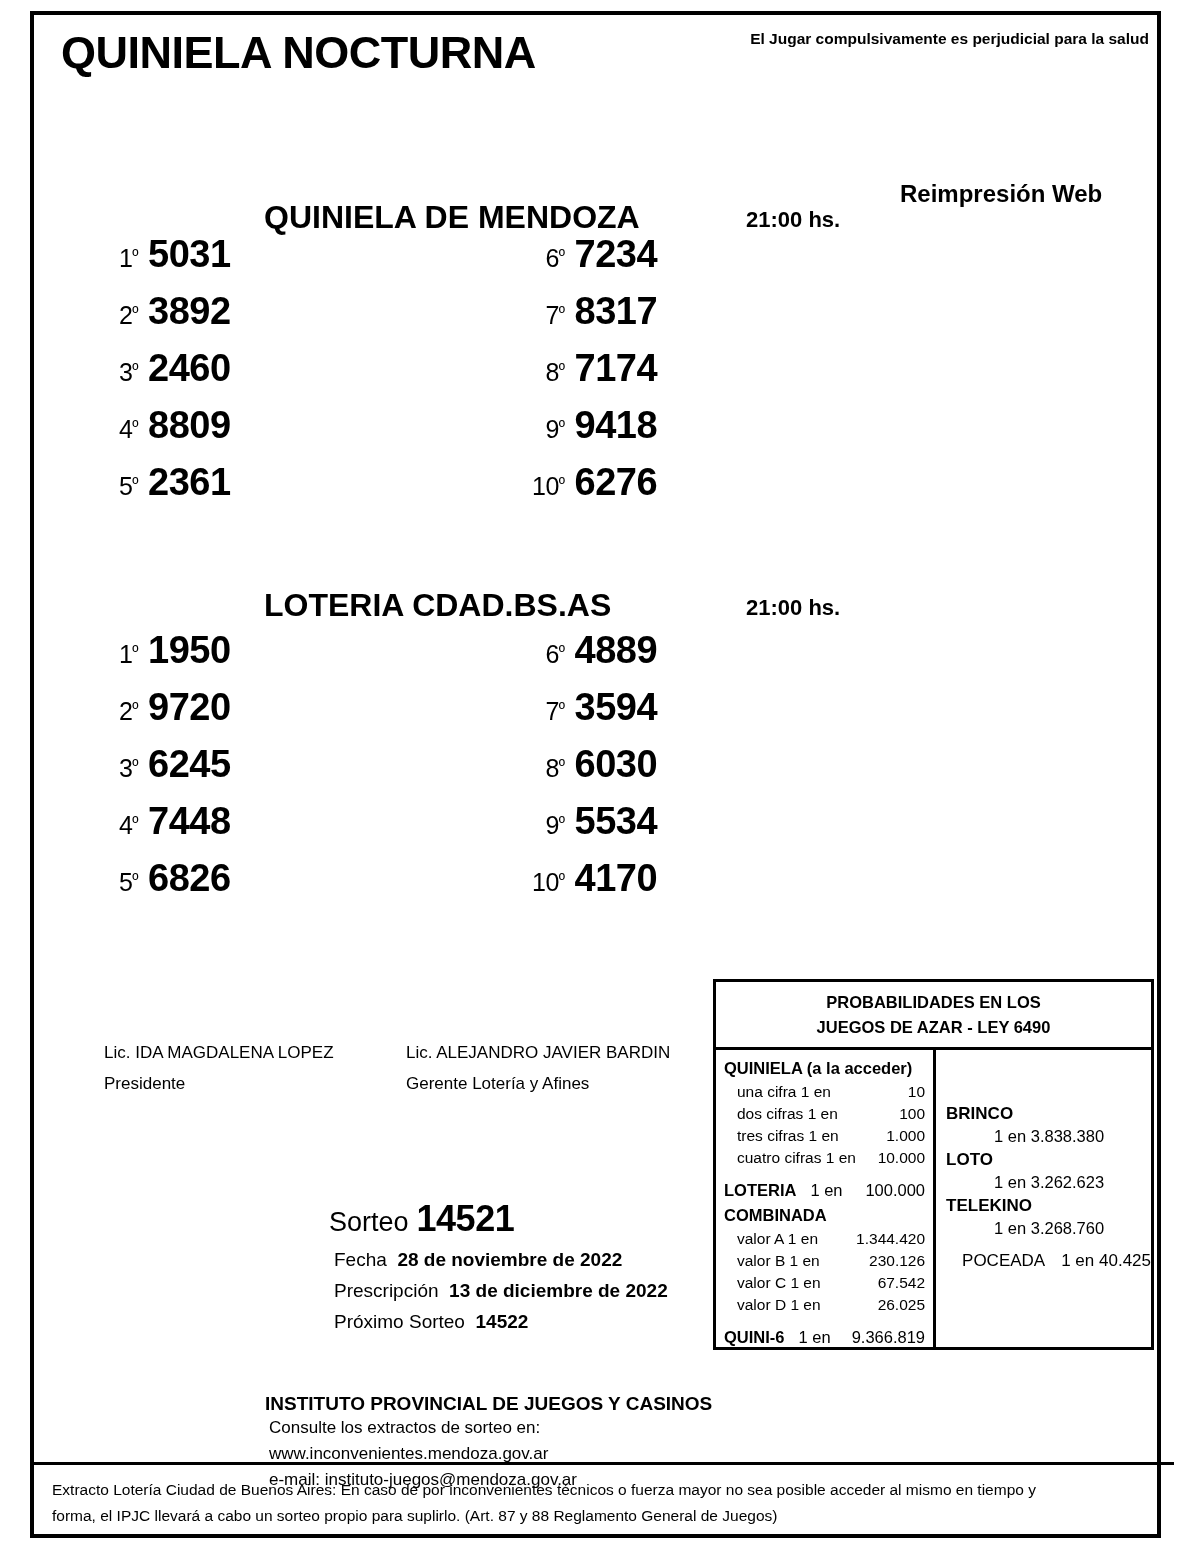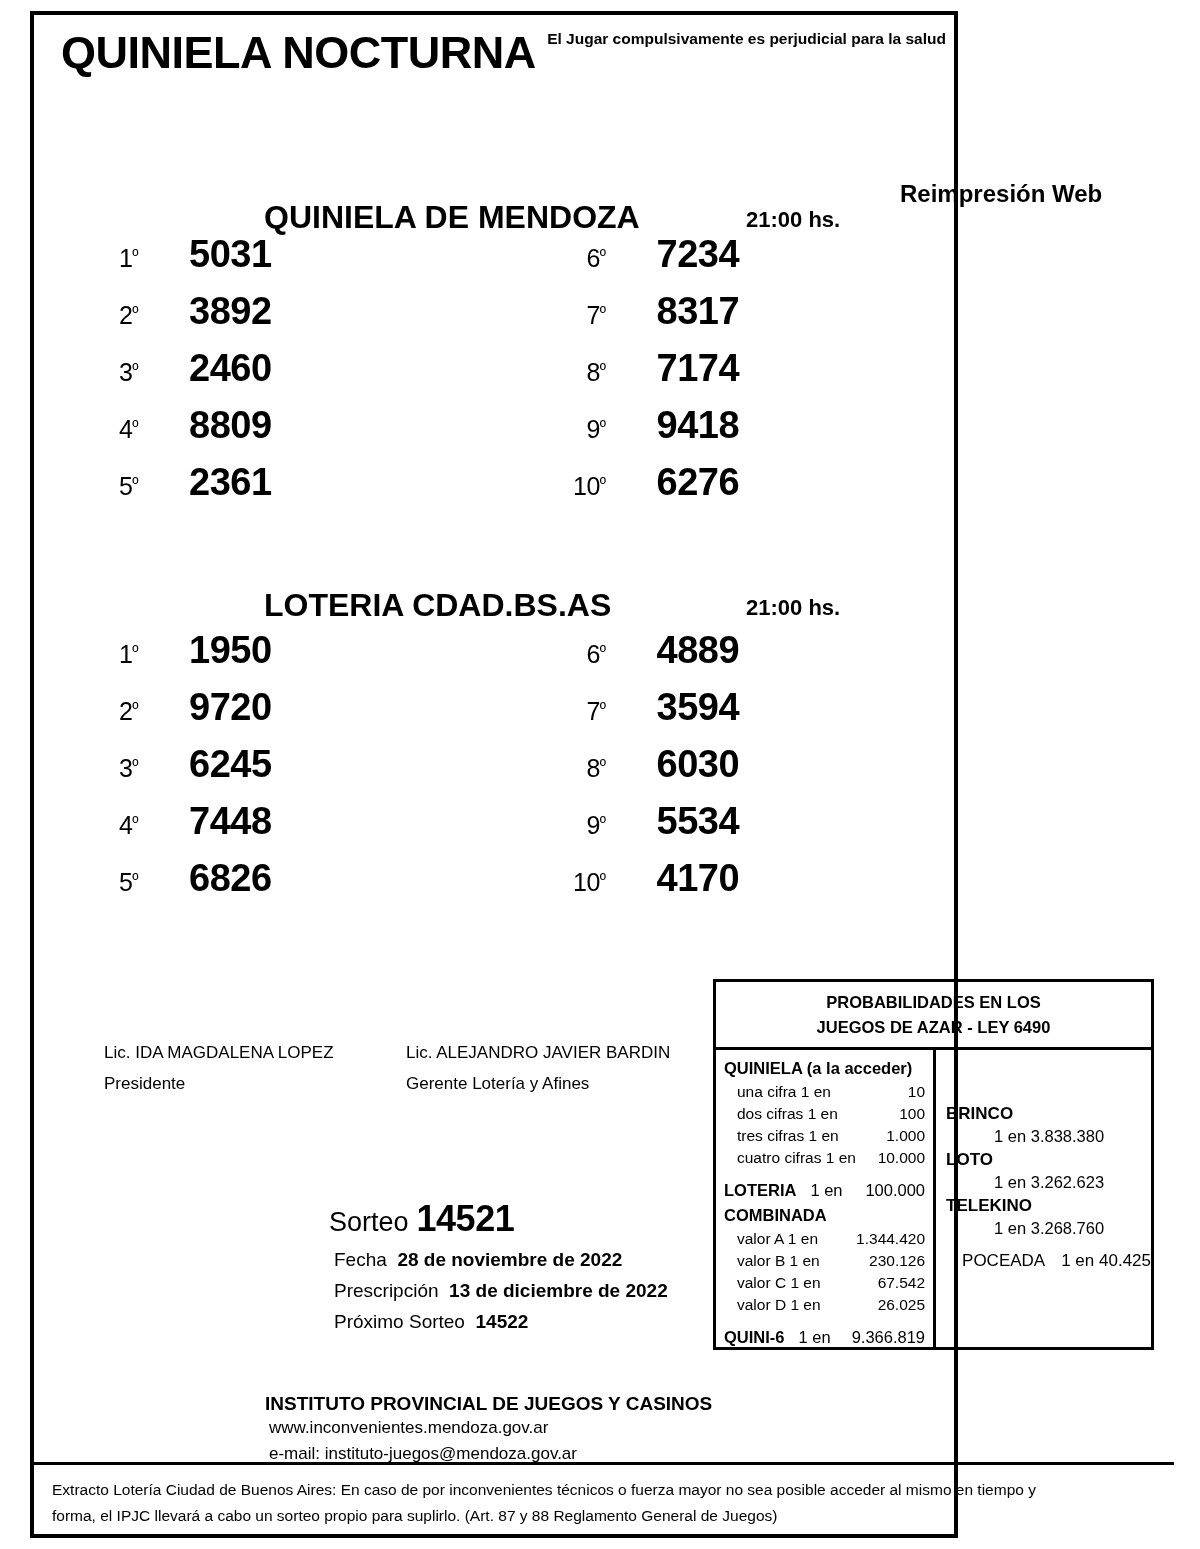--- a/index.html
+++ b/index.html
@@ -12,21 +12,21 @@
   }
   #page {
     position: relative;
     width: 1200px; height: 1549px;
     background: #ffffff;
   }
   
   #frame {
     position: absolute;
     left: 30px; top: 11px;
-    width: 928px; height: 1527px;
+    width: 1131px; height: 1527px;
     border: 4px solid #000;
     background: #fff;
   }
 
   
   #doc-title {
     position: absolute; left: 27px; top: 12px;
     font-size: 45px; font-weight: bold; letter-spacing: -0.5px;
     white-space: nowrap;
   }
@@ -56,21 +56,20 @@
     position: absolute; left: 0; top: 58px;
     width: 1140px;
     display: grid;
     grid-template-columns: repeat(4, 1fr);
     grid-auto-flow: column;
     grid-template-rows: repeat(5, 57px);
   }
   .cell {
     display: flex; align-items: baseline; justify-content: space-between;
     white-space: nowrap;
-    gap: 41px;
   }
   .cell .pos {
     font-size: 25px; font-weight: normal;
     text-align: right; width: 62px; flex: 0 0 62px;
     letter-spacing: -0.5px;
   }
   .cell .pos .ord { font-size: 17px; vertical-align: 5px; }
   .cell .num {
     font-size: 38px; font-weight: bold; letter-spacing: -0.5px;
     margin-left: 10px;
@@ -385,20 +384,21 @@
           <div class="gap"></div>
           <div class="r-inline">
             <span>POCEADA</span><span>1 en 40.425</span>
           </div>
         </div>
       </div>
     </div>
 
     <div id="institute">
       <div id="inst-title">INSTITUTO PROVINCIAL DE JUEGOS Y CASINOS</div>
+      <div class="inst-row">Consulte los extractos de sorteo en:</div>
       <div class="inst-row">www.inconvenientes.mendoza.gov.ar</div>
       <div class="inst-row">e-mail:  instituto-juegos@mendoza.gov.ar</div>
     </div>
 
 
     <div id="footer-box">
       <div class="foot-row">Extracto Lotería Ciudad de Buenos Aires: En caso de por inconvenientes técnicos o fuerza mayor no sea posible acceder al mismo en tiempo y</div>
       <div class="foot-row">forma, el IPJC llevará a cabo un sorteo propio para suplirlo. (Art. 87 y 88 Reglamento General de Juegos)</div>
     </div>
 

